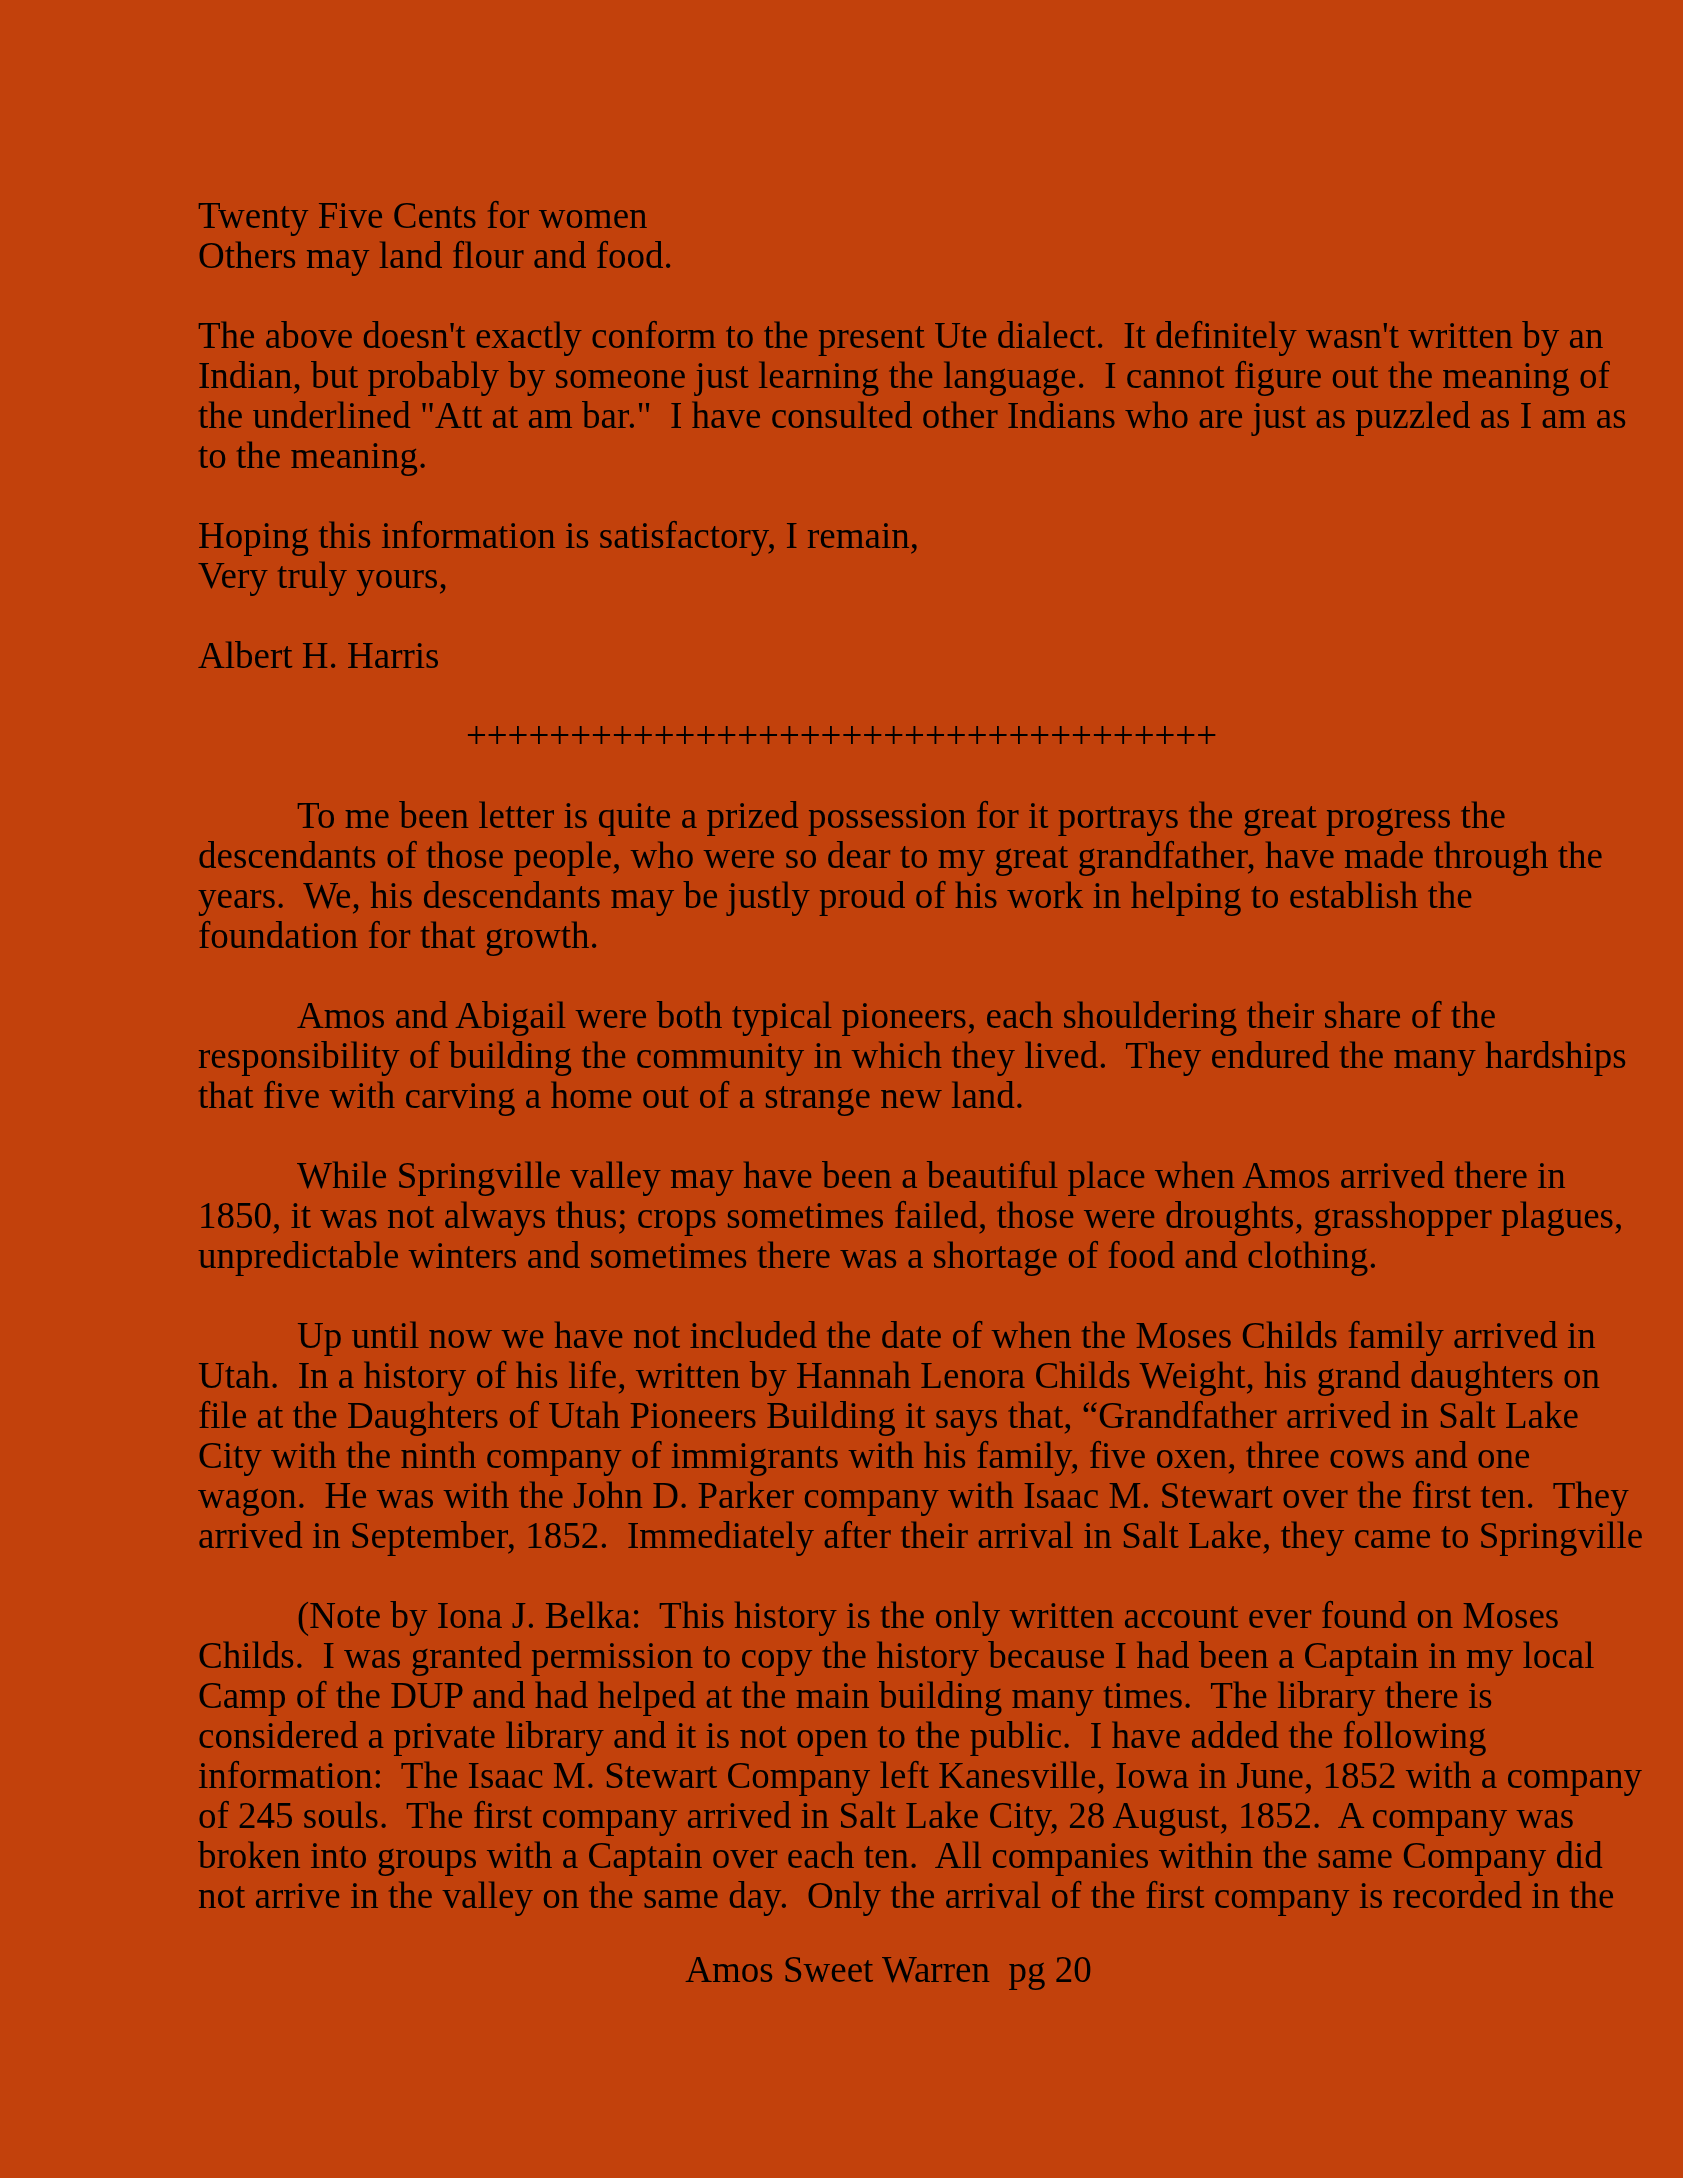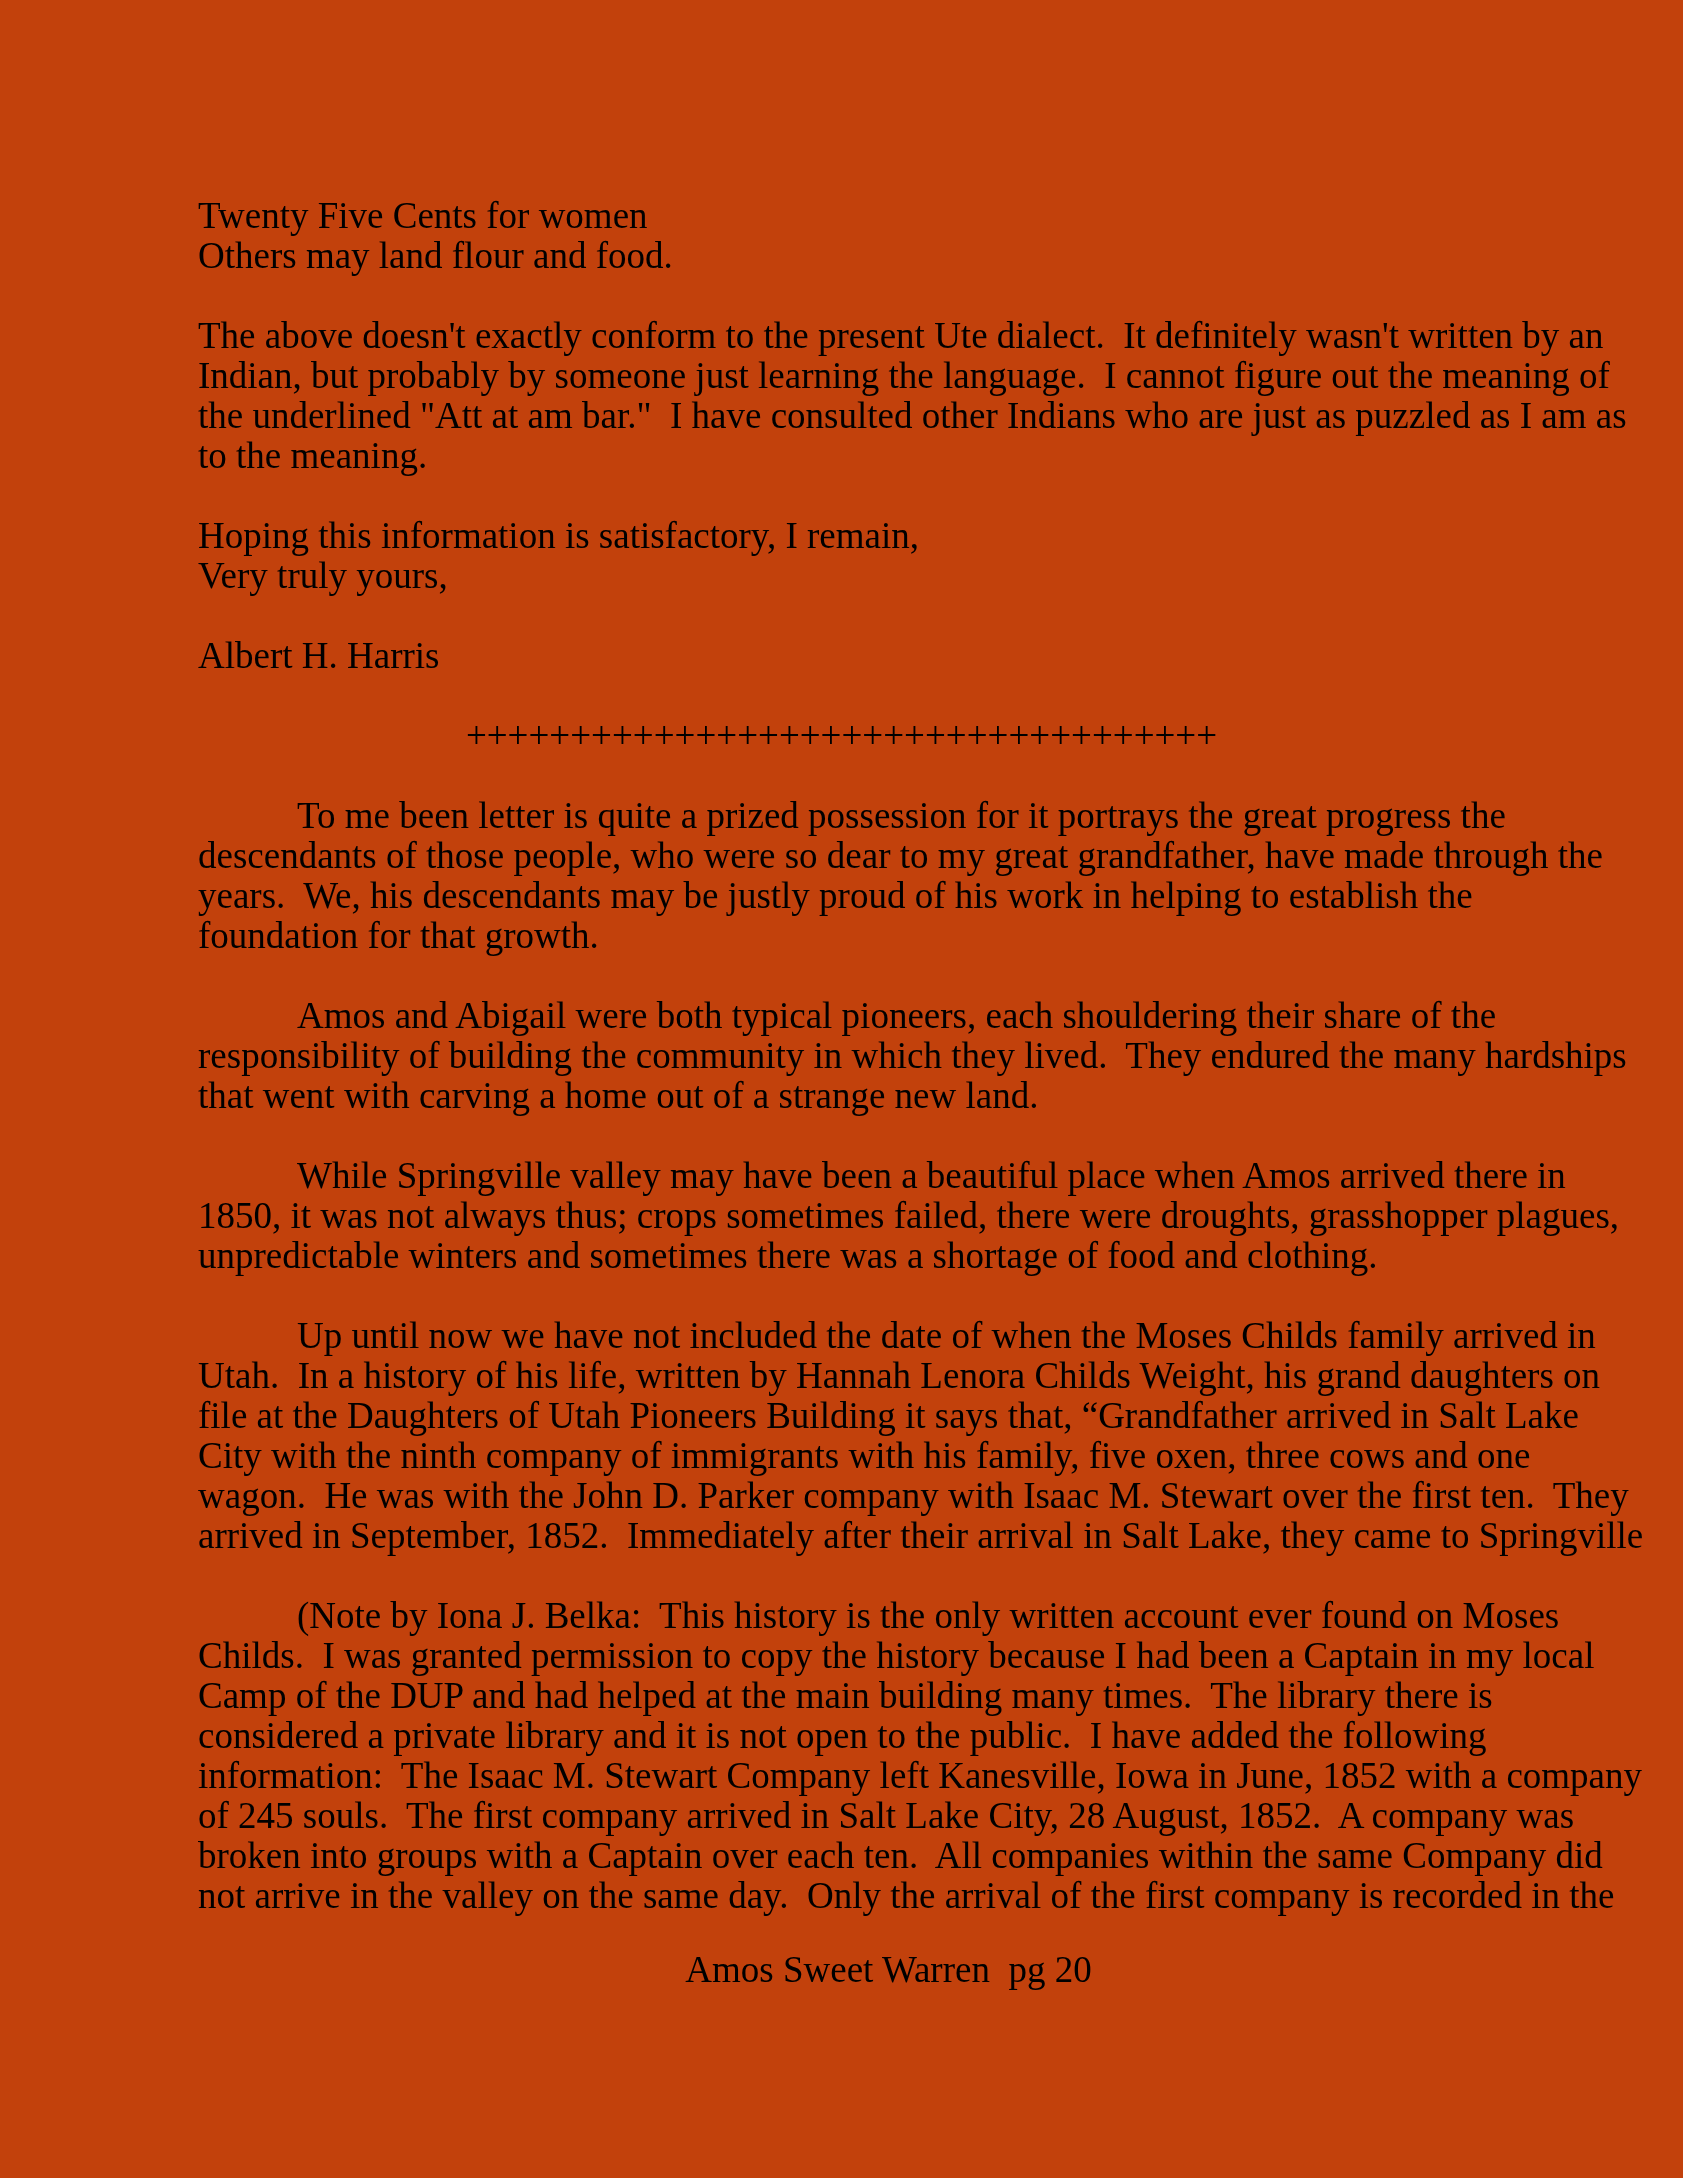--- a/index.html
+++ b/index.html
@@ -73,25 +73,25 @@
       </div>
       <div class="para indented">
         <div class="line first">To me been letter is quite a prized possession for it portrays the great progress the</div>
         <div class="line">descendants of those people, who were so dear to my great grandfather, have made through the</div>
         <div class="line">years.  We, his descendants may be justly proud of his work in helping to establish the</div>
         <div class="line">foundation for that growth.</div>
       </div>
       <div class="para indented">
         <div class="line first">Amos and Abigail were both typical pioneers, each shouldering their share of the</div>
         <div class="line">responsibility of building the community in which they lived.  They endured the many hardships</div>
-        <div class="line">that went with carving a home out of a strange new land.</div>
+        <div class="line">that five with carving a home out of a strange new land.</div>
       </div>
       <div class="para indented">
         <div class="line first">While Springville valley may have been a beautiful place when Amos arrived there in</div>
-        <div class="line">1850, it was not always thus; crops sometimes failed, there were droughts, grasshopper plagues,</div>
+        <div class="line">1850, it was not always thus; crops sometimes failed, those were droughts, grasshopper plagues,</div>
         <div class="line">unpredictable winters and sometimes there was a shortage of food and clothing.</div>
       </div>
       <div class="para indented">
         <div class="line first">Up until now we have not included the date of when the Moses Childs family arrived in</div>
         <div class="line">Utah.  In a history of his life, written by Hannah Lenora Childs Weight, his grand daughters on</div>
         <div class="line">file at the Daughters of Utah Pioneers Building it says that, “Grandfather arrived in Salt Lake</div>
         <div class="line">City with the ninth company of immigrants with his family, five oxen, three cows and one</div>
         <div class="line">wagon.  He was with the John D. Parker company with Isaac M. Stewart over the first ten.  They</div>
         <div class="line">arrived in September, 1852.  Immediately after their arrival in Salt Lake, they came to Springville</div>
       </div>

